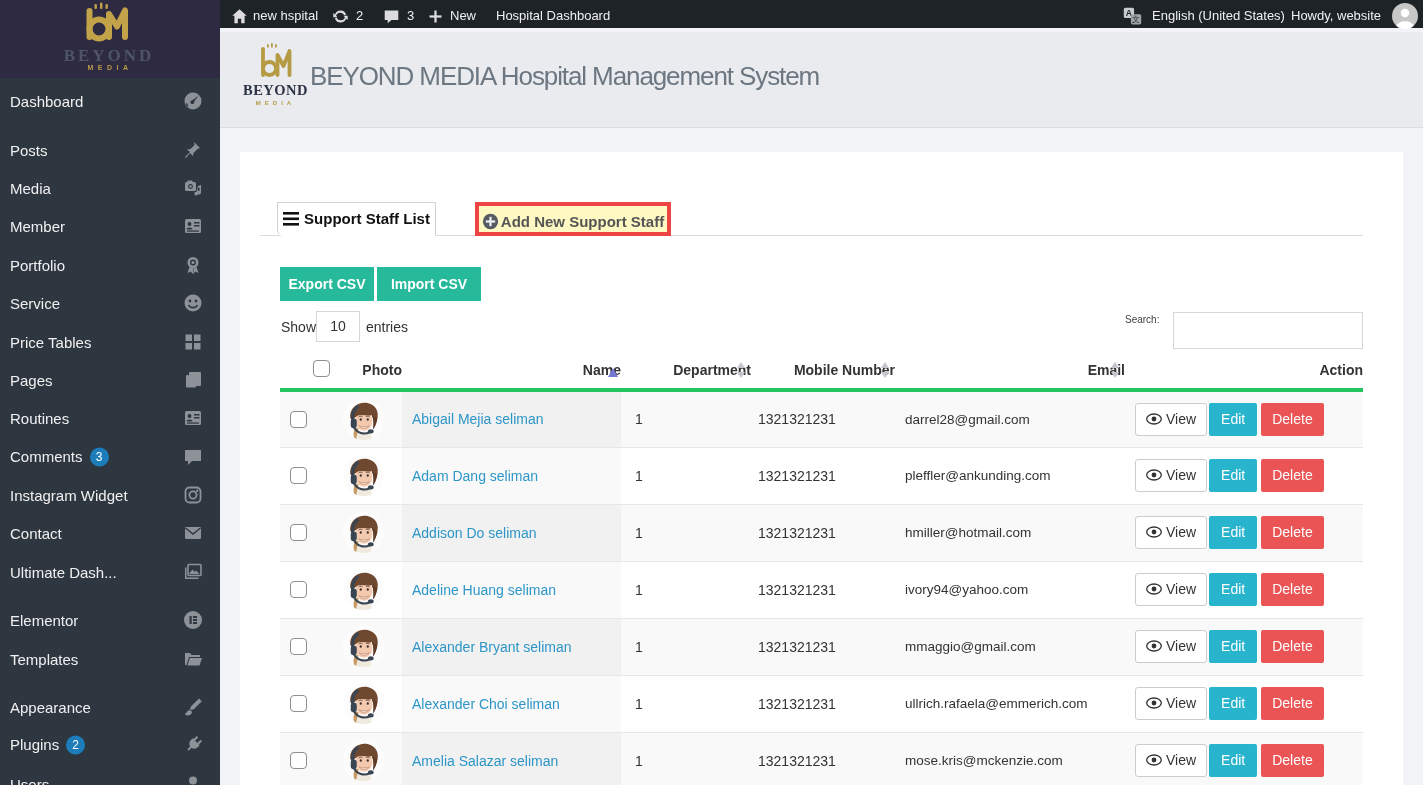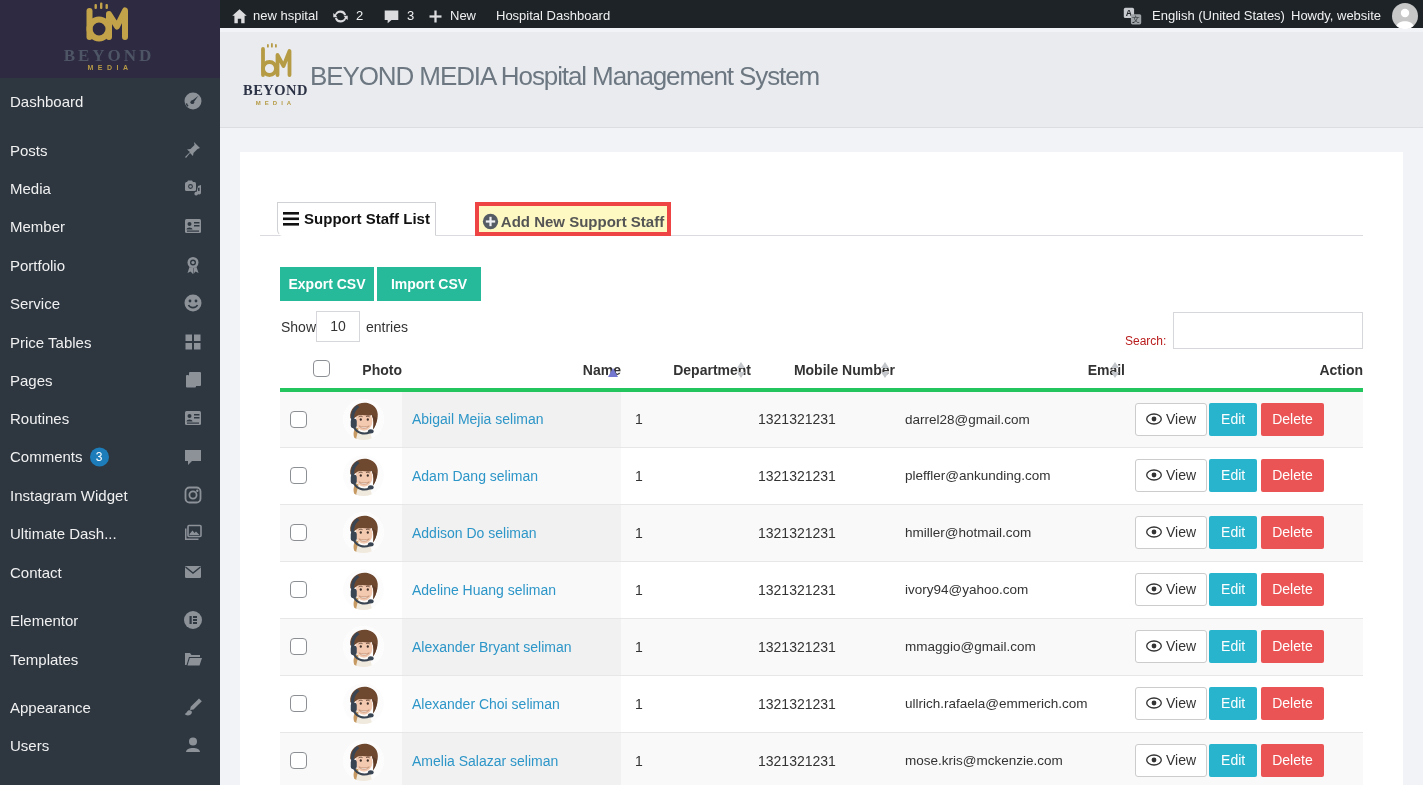--- a/index.html
+++ b/index.html
@@ -36,21 +36,21 @@
 
 
 .csvbtn { position:absolute; top:267px; height:34px; background:#26b99a; color:#fff; font-weight:bold; font-size:14px; text-align:center; line-height:34px; }
 #exportcsv { left:280px; width:94px; }
 #importcsv { left:377px; width:104px; }
 
 
 #lenbox { position:absolute; left:316px; top:311px; width:44px; height:31px; border:1px solid #d5d7da; text-align:center; line-height:29px; font-size:14px; color:#333; background:#fff; }
 #showlbl { position:absolute; left:281px; top:319px; font-size:14px; color:#333; }
 #entrieslbl { position:absolute; left:366px; top:319px; font-size:14px; color:#333; }
-#searchlbl { position:absolute; left:1125px; top:334px; font-size:12px; color:#b91c1c; }
+#searchlbl { position:absolute; left:1125px; top:314px; font-size:10px; color:#404040; }
 #searchbox { position:absolute; left:1173px; top:312px; width:190px; height:37px; border:1px solid #d5d7da; background:#fff; }
 
 
 #tbl { position:absolute; left:280px; top:352px; width:1083px; }
 table { border-collapse:collapse; width:1083px; table-layout:fixed; font-size:14px; color:#333; }
 col.c1{width:50px;} col.c2{width:72px;} col.c3{width:219px;} col.c4{width:130px;} col.c5{width:144px;} col.c6{width:230px;} col.c7{width:238px;}
 thead th { height:38px; border-bottom:4px solid #22c55e; font-weight:bold; text-align:right; padding:0 0 0 10px; position:relative; color:#333; }
 tbody td { height:57px; border-bottom:1px solid #e7e7e7; padding:0 0 0 10px; vertical-align:middle; }
 tr.odd  { background:#f9f9f9; }
 tr.even { background:#fff; }
@@ -182,32 +182,32 @@
         </div>
       <div class="mi">
           <span class="t">Instagram Widget</span>
           <span class="ic"><svg width="20" height="20" viewBox="0 0 20 20">
               <rect x="2.5" y="2.5" width="15" height="15" rx="4" fill="none" stroke="#8d9299" stroke-width="1.8"></rect>
               <circle cx="10" cy="10" r="3.6" fill="none" stroke="#8d9299" stroke-width="1.8"></circle>
               <circle cx="14.3" cy="5.7" r="1.2" fill="#8d9299"></circle>
             </svg></span>
         </div>
       <div class="mi">
+          <span class="t">Contact</span>
+          <span class="ic"><svg width="20" height="20" viewBox="0 0 20 20" fill="#8d9299">
+              <rect x="2" y="4" width="16" height="12" rx="1.2"></rect>
+              <path d="M2.5 5 L10 11 L17.5 5" stroke="#2e3740" stroke-width="1.4" fill="none"></path>
+            </svg></span>
+        </div>
+      <div class="mi">
           <span class="t">Ultimate Dash...</span>
           <span class="ic"><svg width="20" height="20" viewBox="0 0 20 20" fill="#8d9299">
               <rect x="5" y="2.5" width="13" height="11" rx="1" fill="none" stroke="#8d9299" stroke-width="1.6"></rect>
               <path d="M6.5 11 L9.5 7.5 L11.5 10 L13 8.5 L16.5 12 L6.5 12 Z"></path>
               <path d="M3.5 5.5 L3.5 15.5 L15.5 15.5 L15.5 17 L2 17 L2 5.5 Z"></path>
-            </svg></span>
-        </div>
-      <div class="mi">
-          <span class="t">Contact</span>
-          <span class="ic"><svg width="20" height="20" viewBox="0 0 20 20" fill="#8d9299">
-              <rect x="2" y="4" width="16" height="12" rx="1.2"></rect>
-              <path d="M2.5 5 L10 11 L17.5 5" stroke="#2e3740" stroke-width="1.4" fill="none"></path>
             </svg></span>
         </div>
       <div class="sep"></div>
       <div class="mi">
           <span class="t">Elementor</span>
           <span class="ic"><svg width="20" height="20" viewBox="0 0 20 20">
               <circle cx="10" cy="10" r="9" fill="#8d9299"></circle>
               <rect x="6.5" y="6" width="2.2" height="8" fill="#2e3740"></rect>
               <rect x="10" y="6" width="4" height="2" fill="#2e3740"></rect>
               <rect x="10" y="9" width="4" height="2" fill="#2e3740"></rect>
@@ -220,20 +220,30 @@
               <path d="M2 4 h5 l1.5 2 H17 v2 H6 l-2.5 8 H2 Z"></path>
               <path d="M6.8 9 H19 l-2.5 7.5 H4.5 Z"></path>
             </svg></span>
         </div>
       <div class="sep"></div>
       <div class="mi">
           <span class="t">Appearance</span>
           <span class="ic"><svg width="20" height="20" viewBox="0 0 20 20" fill="#8d9299">
               <path d="M16 1.5 L18.8 4.3 L10.5 12.5 L7 13 L7.7 9.7 Z"></path>
               <path d="M6.8 13.2 C3.8 13 4.3 16 1.7 17 C3.3 19.3 8.3 18.7 8.9 15.4 C9.1 14.1 7.9 13.3 6.8 13.2 Z"></path>
+            </svg></span>
+        </div>
+      <div class="mi">
+          <span class="t">Plugins<span class="badge">2</span></span>
+          <span class="ic"><svg width="20" height="20" viewBox="0 0 20 20">
+              <g transform="rotate(45 10 10)" fill="#8d9299">
+                <rect x="6.2" y="1" width="2.2" height="5"></rect>
+                <rect x="11.6" y="1" width="2.2" height="5"></rect>
+                <path d="M5 5.5 h10 v2.5 c0 2.8 -1.8 4.6 -4 5 V17 h-2 v-4 c-2.2 -0.4 -4 -2.2 -4 -5 Z"></path>
+              </g>
             </svg></span>
         </div>
       <div class="mi">
           <span class="t">Users</span>
           <span class="ic"><svg width="20" height="20" viewBox="0 0 20 20" fill="#8d9299">
               <circle cx="10" cy="6.5" r="4"></circle>
               <path d="M3 17 C3 11.5 17 11.5 17 17 Z"></path>
             </svg></span>
         </div>
     </div>

